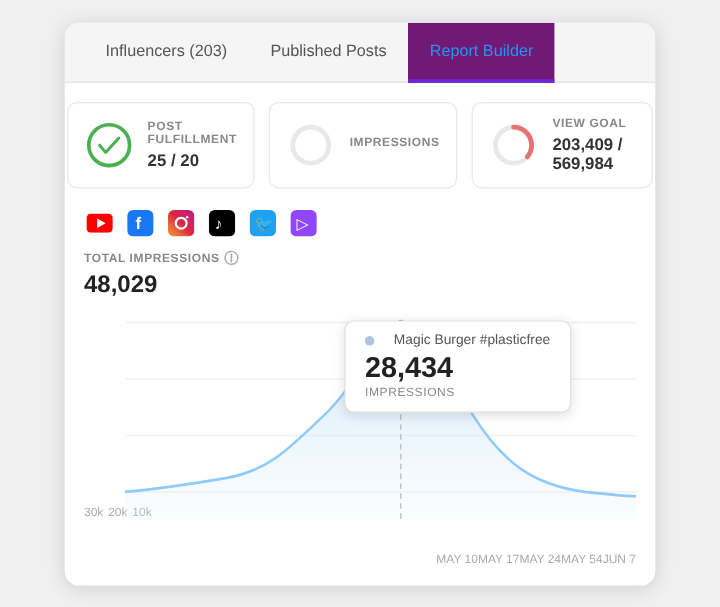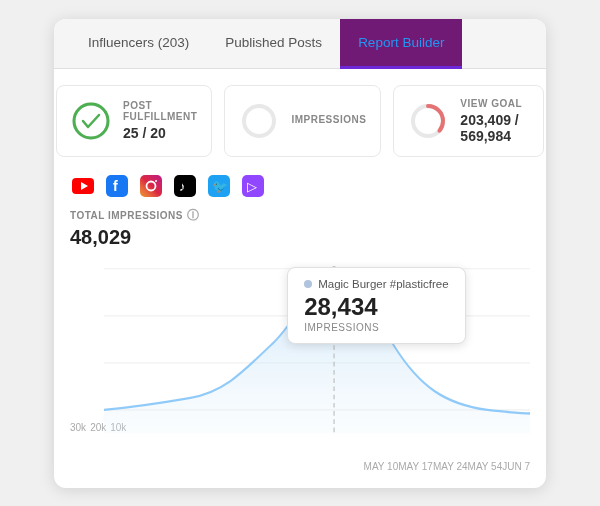--- a/index.html
+++ b/index.html
@@ -164,21 +164,21 @@
       border: 1px solid #e0e0e0;
       border-radius: 8px;
       padding: 10px 16px;
       box-shadow: 0 2px 10px rgba(0,0,0,0.12);
       pointer-events: none;
       z-index: 10;
     }
     .tooltip-label {
       display: flex;
       align-items: center;
-      gap: 6px;
+      gap: 16px;
       font-size: 11.5px;
       color: #555;
       margin-bottom: 4px;
     }
     .tooltip-dot {
       width: 8px;
       height: 8px;
       border-radius: 50%;
       background: #b0c4de;
     }

